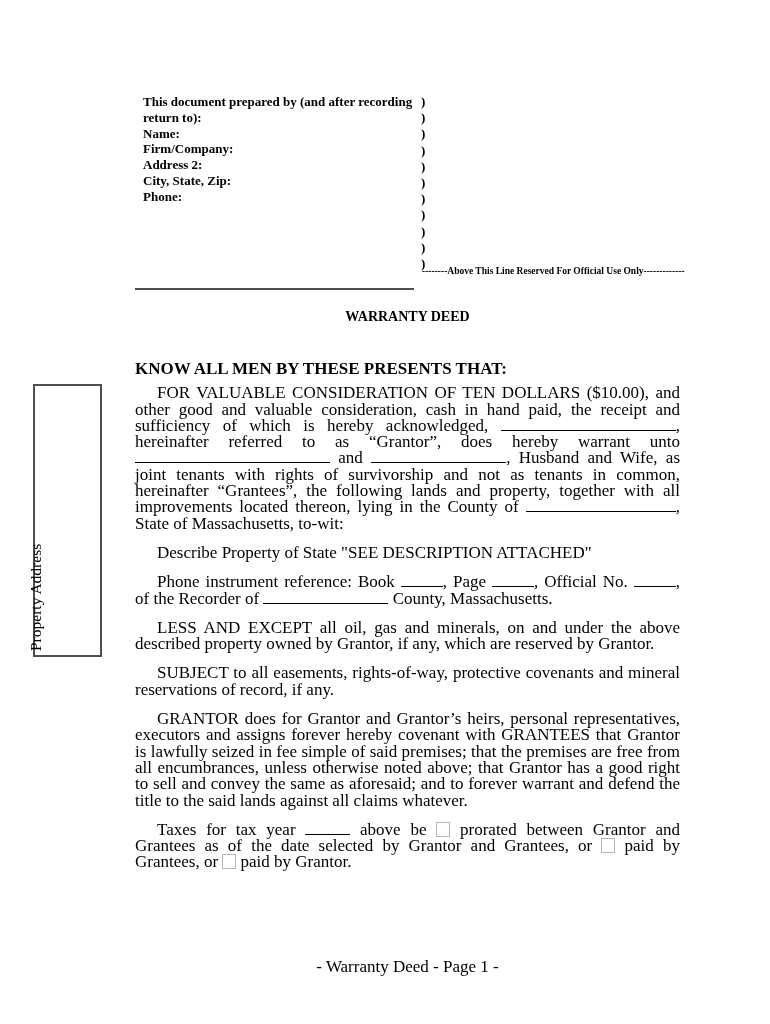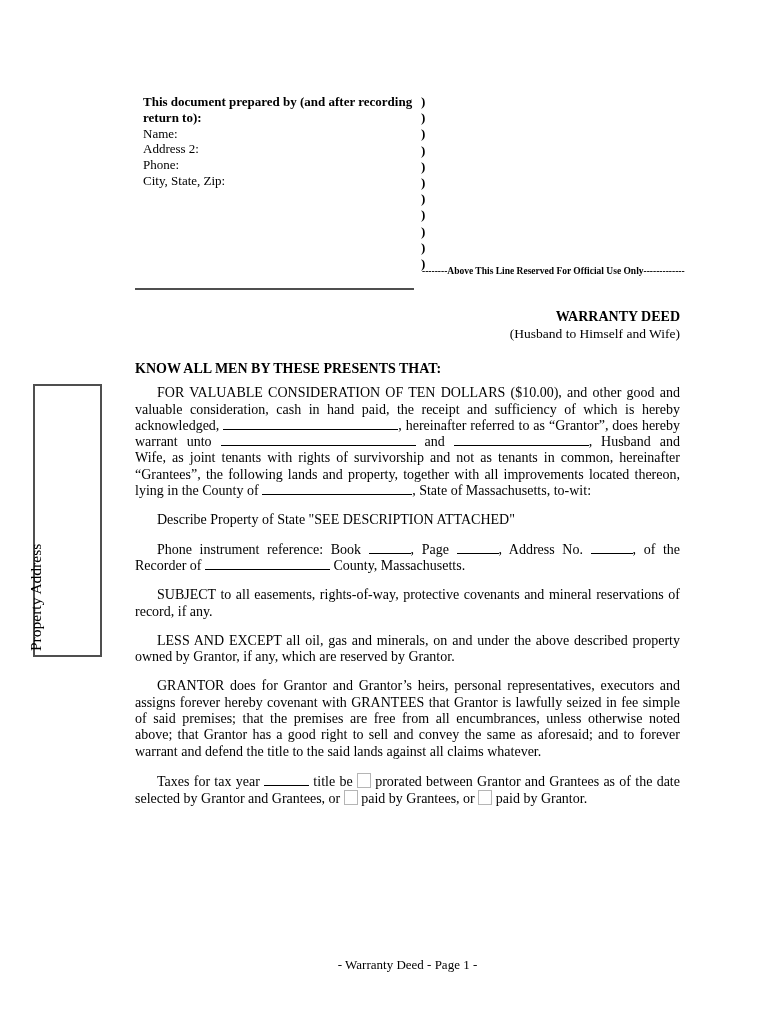--- a/index.html
+++ b/index.html
@@ -4,69 +4,70 @@
 <style>
   html,body { margin:0; padding:0; background:#ffffff; }
   .page {
     position:relative; width:770px; height:1016px; background:#ffffff;
     font-family:"Liberation Serif", serif; color:#000; overflow:hidden;
   }
 
   
   .prepared { position:absolute; left:143px; top:94px; width:302px; font-size:13px; line-height:15.8px; }
   .prepared-heading { font-weight:bold; }
-  .prepared-field { font-weight:normal; }
+  .prepared-field { font-weight:bold; }
 
   
   .paren-col { position:absolute; left:421px; top:94px; font-size:13px; font-weight:bold; line-height:16.2px; }
   .paren-col div { height:16.2px; }
 
   
   .rule { position:absolute; left:135px; top:288px; width:279px; height:2px; background:#4f4f4f; }
   .above-line { position:absolute; left:422px; top:266px; width:300px; font-size:9.5px; font-weight:bold; white-space:nowrap; }
 
   
-  .title-block { position:absolute; left:135px; top:308px; width:545px; text-align:right; line-height:17px; }
+  .title-block { position:absolute; left:135px; top:308px; width:545px; text-align:center; line-height:17px; }
   .title-main { font-weight:bold; font-size:14px; }
   .title-sub { font-size:13.5px; }
 
   
   .sidebox { position:absolute; left:33px; top:384px; width:65px; height:269px; border:2px solid #4f4f4f; }
   .sidebox-label {
     position:absolute; left:10px; bottom:4px; white-space:nowrap; font-size:15.5px;
     transform-origin:0 100%; transform:rotate(-90deg);
   }
 
   
-  .body-col { position:absolute; left:135px; top:361px; width:545px; font-size:14px; line-height:16.3px; text-align:justify; }
+  .body-col { position:absolute; left:135px; top:361px; width:545px; font-size:17px; line-height:16.3px; text-align:justify; }
   .body-col p { margin:0 0 13px 0; text-indent:22px; }
   p.opening { font-weight:bold; text-indent:0; text-align:left; margin-bottom:8px; }
   p.mt6 { margin-top:6px; }
 
   
   .blank { display:inline-block; border-bottom:1px solid #000; height:11px; }
   .w175 { width:175px; } .w195 { width:195px; } .w135 { width:135px; } .w150 { width:150px; }
   .w42 { width:42px; } .w125 { width:125px; } .w45 { width:45px; }
 
   
   .checkbox { display:inline-block; width:12px; height:13px; border:1px solid #b5b5b5; background:#fff; vertical-align:-2px; }
 
-  .footer { position:absolute; left:135px; top:957px; width:545px; text-align:center; font-size:13px; }
+  .footer { position:absolute; left:135px; top:957px; width:545px; text-align:center; font-size:17px; }
 </style>
 </head>
 <body>
 
 <div class="page">
 
   <div class="prepared">
     <div class="prepared-heading">This document prepared by (and after recording return to):</div>
     <div class="prepared-field">Name:</div>
+    <div class="prepared-field">Firm/Company:</div>
     <div class="prepared-field">Address 2:</div>
+    <div class="prepared-field">City, State, Zip:</div>
     <div class="prepared-field">Phone:</div>
-    <div class="prepared-field">City, State, Zip:</div>
   </div>
 
   <div class="paren-col">
     <div>)</div>
     <div>)</div>
     <div>)</div>
     <div>)</div>
     <div>)</div>
     <div>)</div>
     <div>)</div>
@@ -74,43 +75,42 @@
     <div>)</div>
     <div>)</div>
     <div>)</div>
   </div>
 
   <div class="rule"></div>
   <div class="above-line">--------Above This Line Reserved For Official Use Only-------------</div>
 
   <div class="title-block">
     <div class="title-main">WARRANTY DEED</div>
-    <div class="title-sub">(Husband to Himself and Wife)</div>
   </div>
 
   <div class="sidebox">
     <span class="sidebox-label">Property Address</span>
   </div>
 
   <div class="body-col">
 
     <p class="opening">KNOW ALL MEN BY THESE PRESENTS THAT:</p>
 
     <p><span>FOR VALUABLE CONSIDERATION OF TEN DOLLARS ($10.00), and other good and valuable consideration, cash in hand paid, the receipt and sufficiency of which is hereby acknowledged, </span><span class="blank w175"></span><span>, hereinafter referred to as “Grantor”, does hereby warrant unto </span><span class="blank w195"></span><span> and </span><span class="blank w135"></span><span>, Husband and Wife, as joint tenants with rights of survivorship and not as tenants in common, hereinafter “Grantees”, the following lands and property, together with all improvements located thereon, lying in the County of </span><span class="blank w150"></span><span>, State of Massachusetts, to-wit:</span></p>
 
     <p class="mt6">Describe Property of State "SEE DESCRIPTION ATTACHED"</p>
 
-    <p><span>Phone instrument reference: Book </span><span class="blank w42"></span><span>, Page </span><span class="blank w42"></span><span>, Address No. </span><span class="blank w42"></span><span>, of the Recorder of </span><span class="blank w125"></span><span> County, Massachusetts.</span></p>
+    <p><span>Phone instrument reference: Book </span><span class="blank w42"></span><span>, Page </span><span class="blank w42"></span><span>, Official No. </span><span class="blank w42"></span><span>, of the Recorder of </span><span class="blank w125"></span><span> County, Massachusetts.</span></p>
+
+    <p>LESS AND EXCEPT all oil, gas and minerals, on and under the above described property owned by Grantor, if any, which are reserved by Grantor.</p>
 
     <p>SUBJECT to all easements, rights-of-way, protective covenants and mineral reservations of record, if any.</p>
-
-    <p>LESS AND EXCEPT all oil, gas and minerals, on and under the above described property owned by Grantor, if any, which are reserved by Grantor.</p>
 
 
     <p>GRANTOR does for Grantor and Grantor’s heirs, personal representatives, executors and assigns forever hereby covenant with GRANTEES that Grantor is lawfully seized in fee simple of said premises; that the premises are free from all encumbrances, unless otherwise noted above; that Grantor has a good right to sell and convey the same as aforesaid; and to forever warrant and defend the title to the said lands against all claims whatever.</p>
 
-    <p><span>Taxes for tax year </span><span class="blank w45"></span><span> title be </span><span class="checkbox"></span><span> prorated between Grantor and Grantees as of the date selected by Grantor and Grantees, or </span><span class="checkbox"></span><span> paid by Grantees, or </span><span class="checkbox"></span><span> paid by Grantor.</span></p>
+    <p><span>Taxes for tax year </span><span class="blank w45"></span><span> above be </span><span class="checkbox"></span><span> prorated between Grantor and Grantees as of the date selected by Grantor and Grantees, or </span><span class="checkbox"></span><span> paid by Grantees, or </span><span class="checkbox"></span><span> paid by Grantor.</span></p>
 
   </div>
 
   <div class="footer">- Warranty Deed - Page 1 -</div>
 
 </div>
 
 </body></html>

